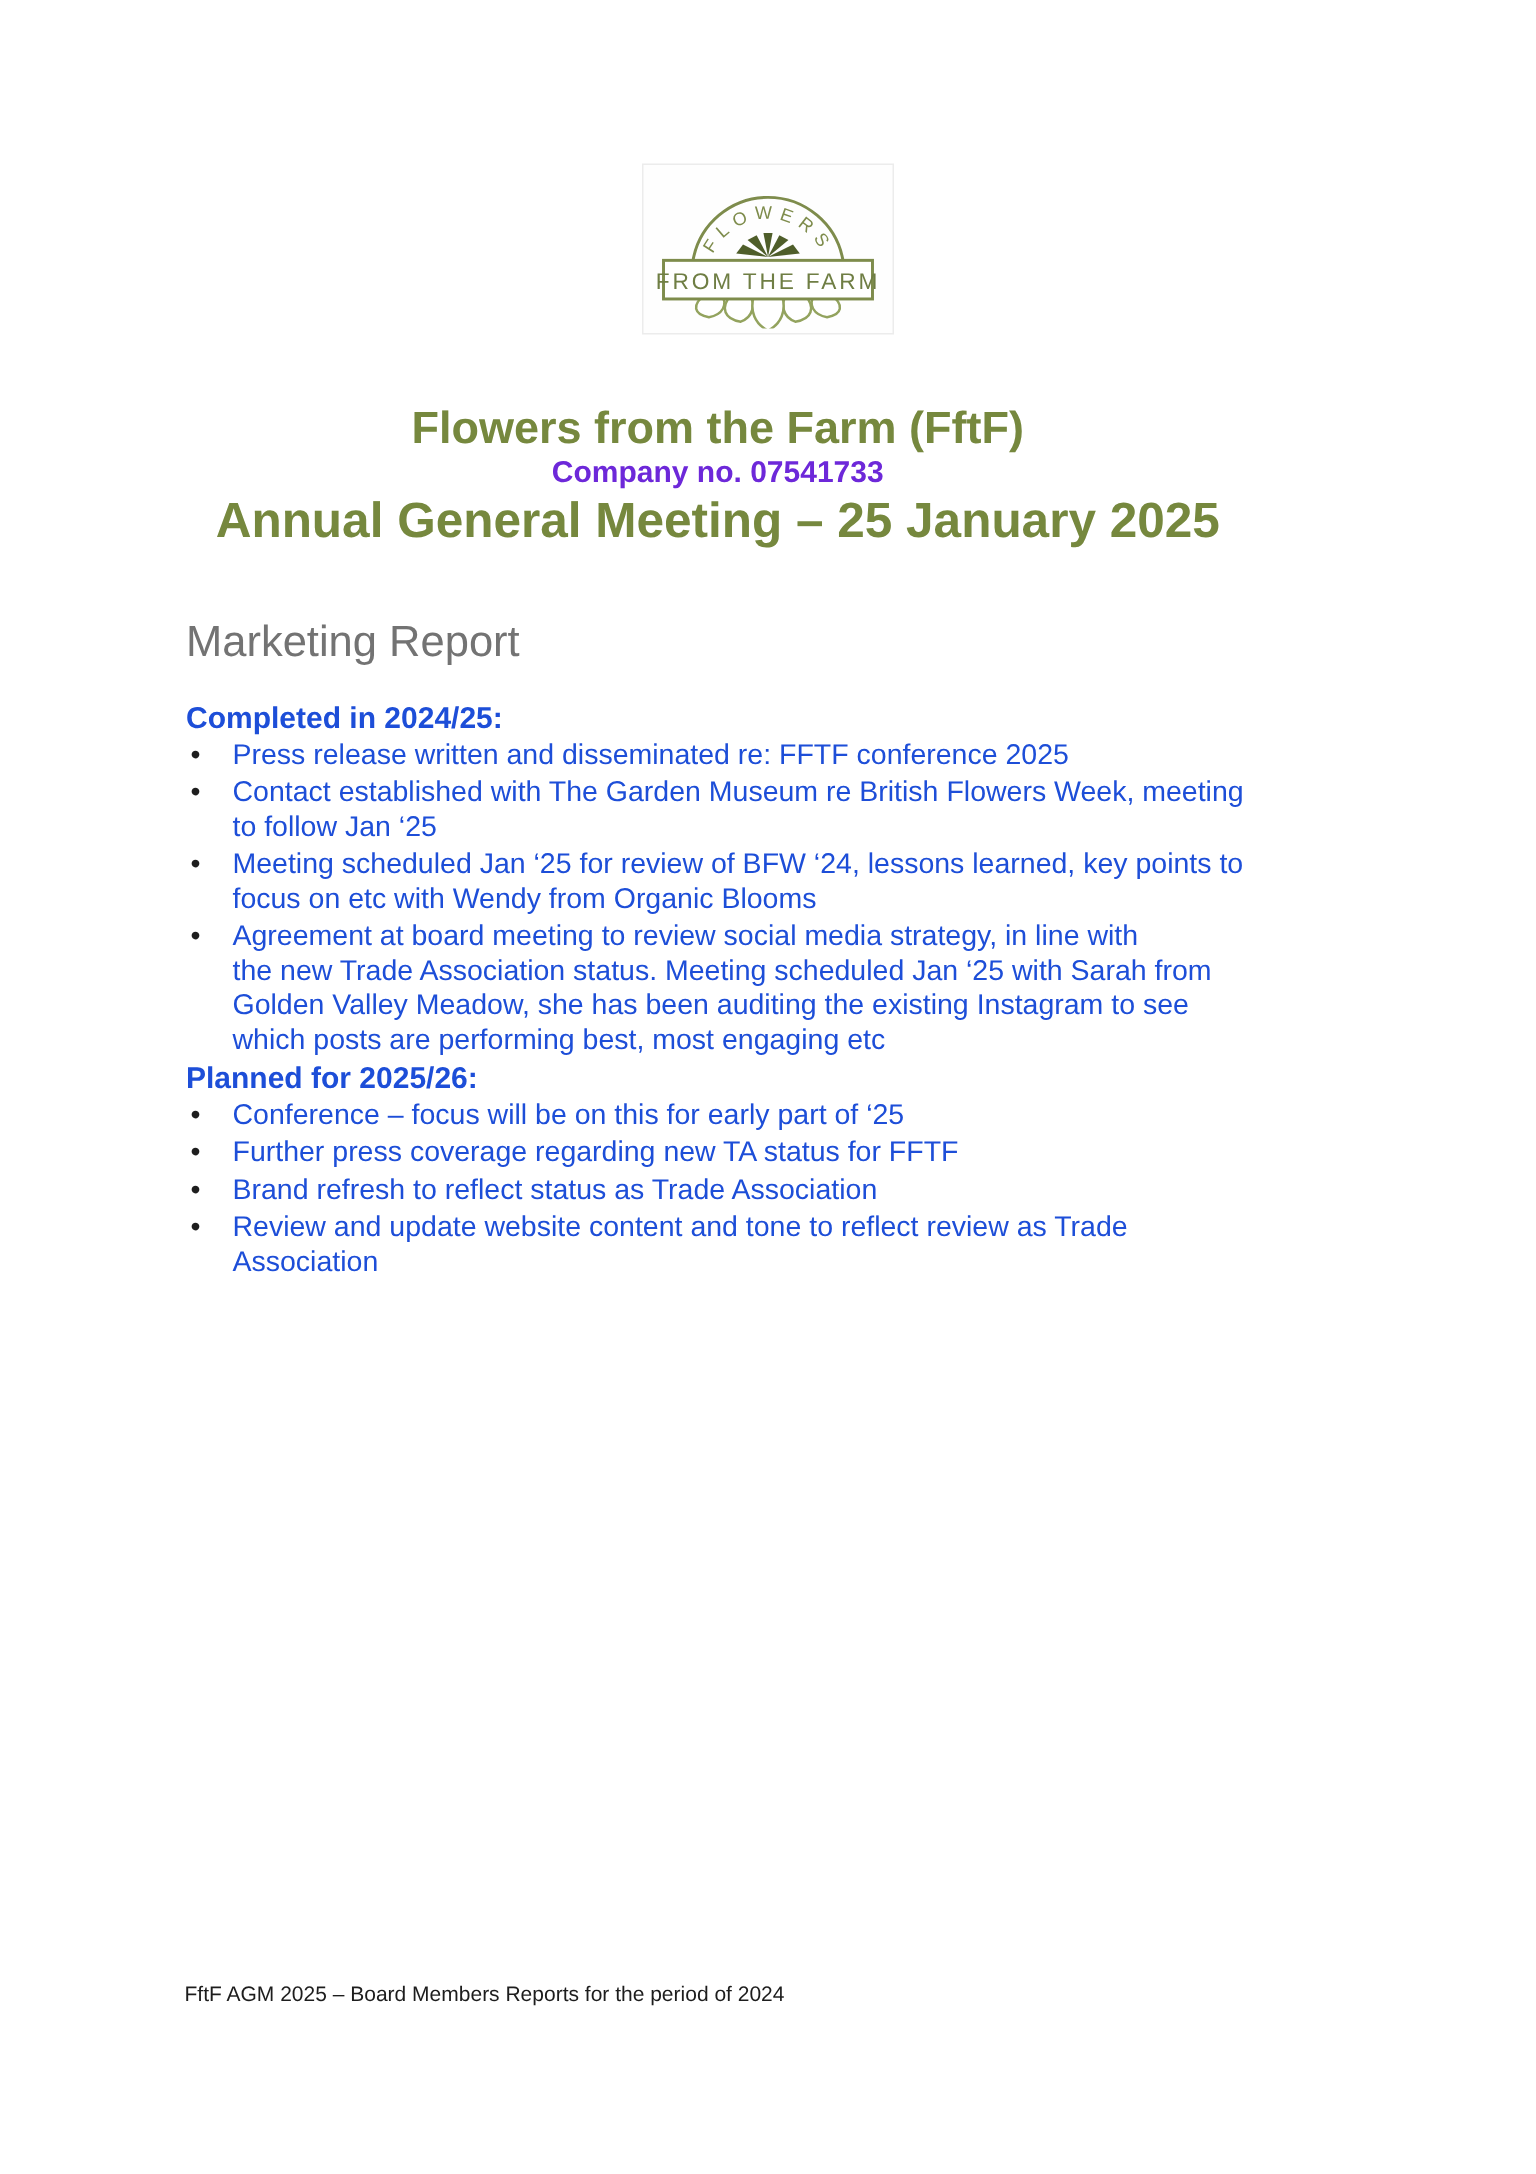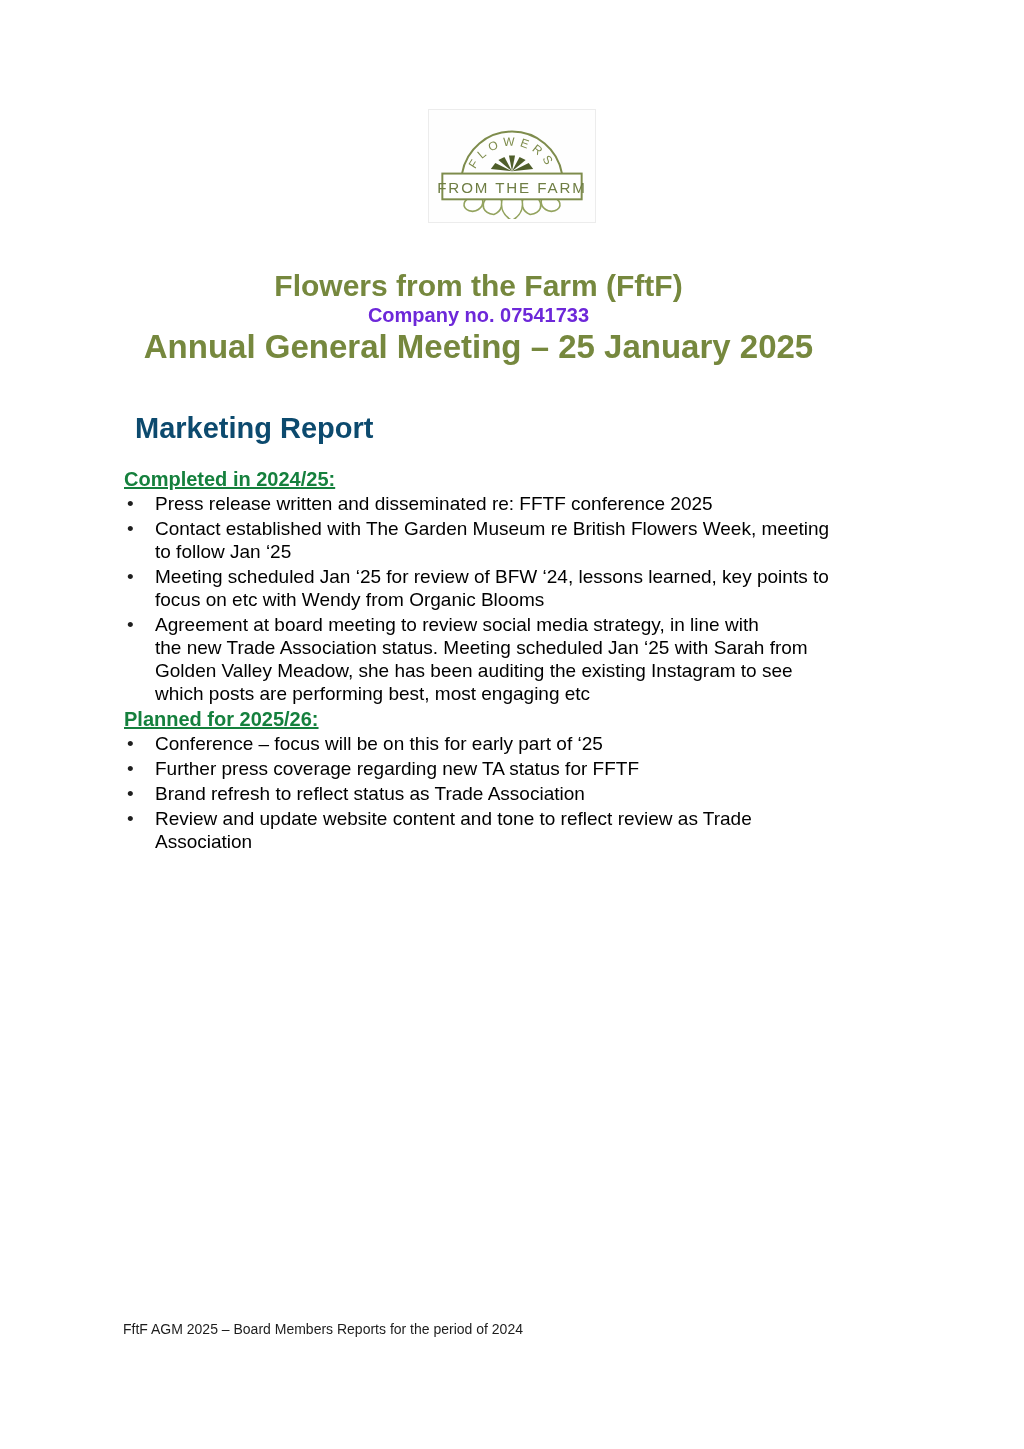--- a/index.html
+++ b/index.html
@@ -30,35 +30,33 @@
   .title-company {
     font-size: 20px; font-weight: bold; color: #6d28d9; line-height: 26px;
   }
   .title-meeting {
     font-size: 33px; font-weight: bold; color: #76883E; line-height: 37px; text-align: center;
   }
 
   
   .content { position: absolute; top: 412px; left: 124px; width: 800px; }
   .report-heading {
-    font-size: 29px; font-weight: bold; color: #0c4a6e; line-height: 32px;
+    font-size: 29px; font-weight: normal; color: #737373; line-height: 32px;
     margin-bottom: 23px;
-    margin-left: 11px;
   }
   .sec-heading {
-    font-size: 20px; font-weight: bold; color: #15803d; line-height: 24px;
+    font-size: 20px; font-weight: bold; color: #1d4ed8; line-height: 24px;
     margin-bottom: 1px;
-    text-decoration: underline;
   }
   ul.bullets { list-style: none; }
   ul.bullets li {
     position: relative;
     padding-left: 31px;
     font-size: 19px; line-height: 23px;
-    color: #000000;
+    color: #1d4ed8;
     white-space: pre-line;
     margin-bottom: 2px;
   }
   ul.bullets li::before {
     content: "\2022";
     position: absolute; left: 3px; top: 0;
     font-size: 19px; line-height: 23px; color: #1e1e1e;
   }
   section.planned { }
 

